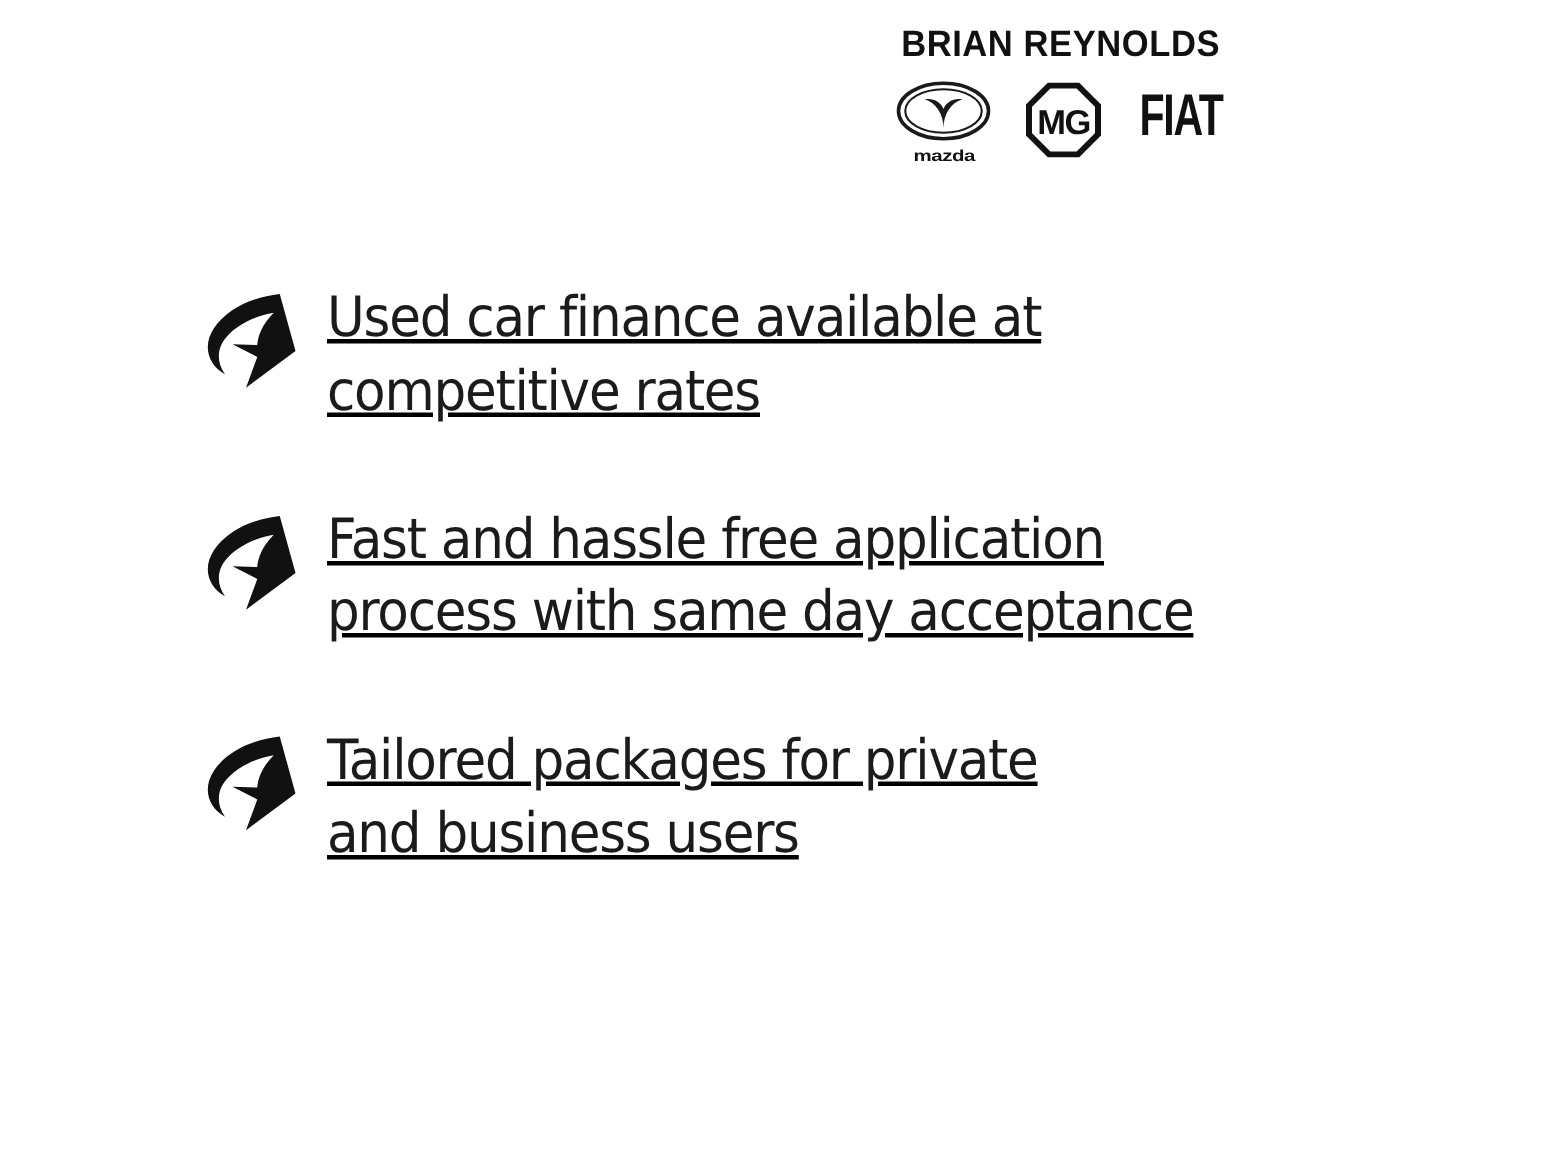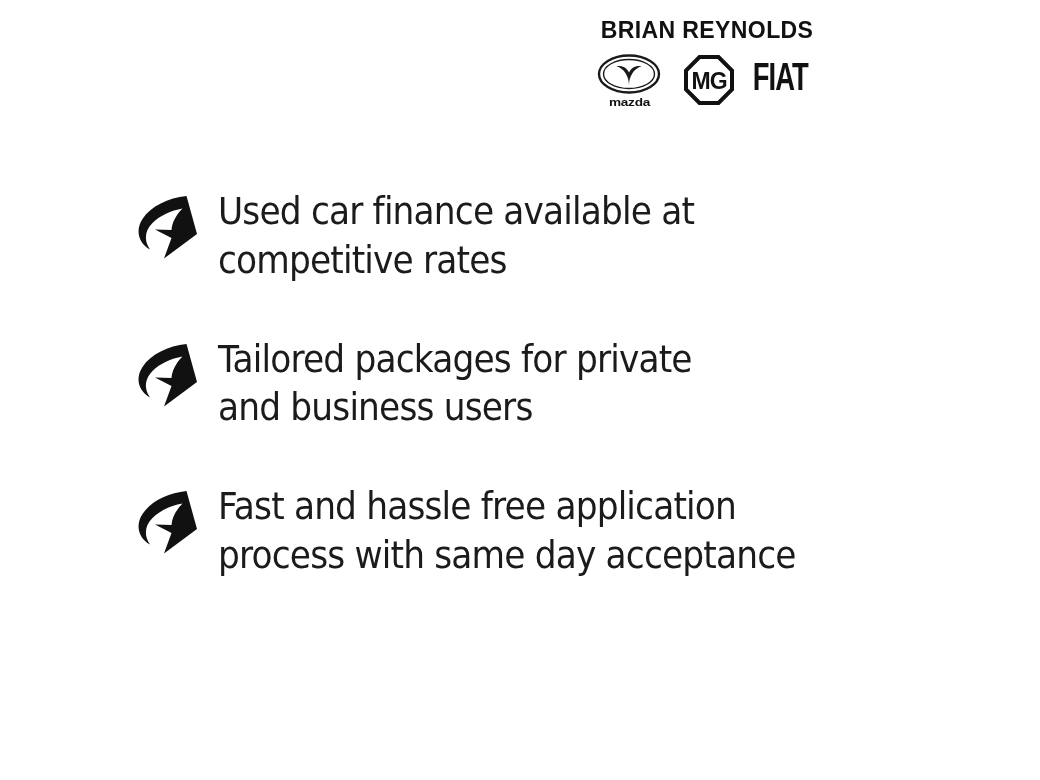--- a/index.html
+++ b/index.html
@@ -80,41 +80,42 @@
     align-items: flex-start;
     justify-content: center;
     width: 52px;
     padding-top: 1px;
   }
 
   
   .marque-fiat {
     display: flex;
     align-items: center;
-    justify-content: flex-end;
+    justify-content: center;
     width: 62px;
     padding-top: 4px;
   }
   .fiat-wordmark {
     font-family: "Liberation Sans", sans-serif;
     font-weight: bold;
     font-size: 37px;
     line-height: 1;
     letter-spacing: -1.2px;
     color: #111111;
     transform: scaleX(0.74) scaleY(1.06);
     transform-origin: center;
   }
 
   
   .bullet-list {
     position: absolute;
     left: 128px;
     top: 186px;
     width: 830px;
+    text-decoration: underline;
   }
   .bullet-row {
     display: flex;
     flex-direction: row;
     align-items: flex-start;
     margin-bottom: 48px;
   }
   .bullet-row:last-child {
     margin-bottom: 0;
   }
@@ -217,39 +218,39 @@
                    C 15.5 48, 17 38.5, 24.5 31
                    C 32 23.5, 43 18.5, 54.5 16.5
                    C 47 24, 44 31.5, 43.5 38
                    L 27 37.5
                    L 43.5 46
                    L 36 66.5
                    L 69 42
                    Z" fill="#111111"></path>
         </svg>
       </span>
-      <div class="bullet-text">Tailored packages for private
-and business users</div>
+      <div class="bullet-text">Fast and hassle free application
+process with same day acceptance</div>
     </div>
 
     <div class="bullet-row">
       <span class="bullet-arrow">
         <svg viewBox="0 0 72 72" aria-hidden="true">
           <path d="M58.5 4
                    C 40 6, 23 14, 14.5 27
                    C 7 38.5, 10.5 51, 22 57.5
                    C 15.5 48, 17 38.5, 24.5 31
                    C 32 23.5, 43 18.5, 54.5 16.5
                    C 47 24, 44 31.5, 43.5 38
                    L 27 37.5
                    L 43.5 46
                    L 36 66.5
                    L 69 42
                    Z" fill="#111111"></path>
         </svg>
       </span>
-      <div class="bullet-text">Fast and hassle free application
-process with same day acceptance</div>
+      <div class="bullet-text">Tailored packages for private
+and business users</div>
     </div>
 
   </div>
 
 </div>
 
 </body></html>

